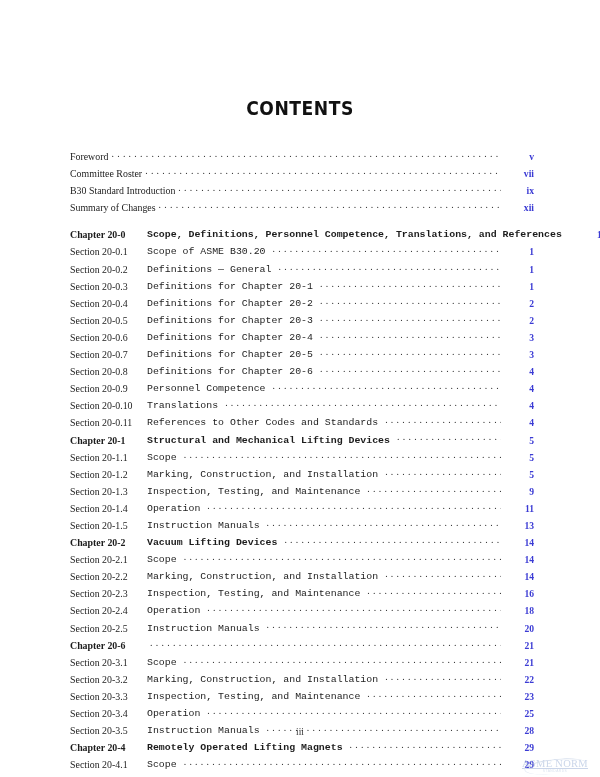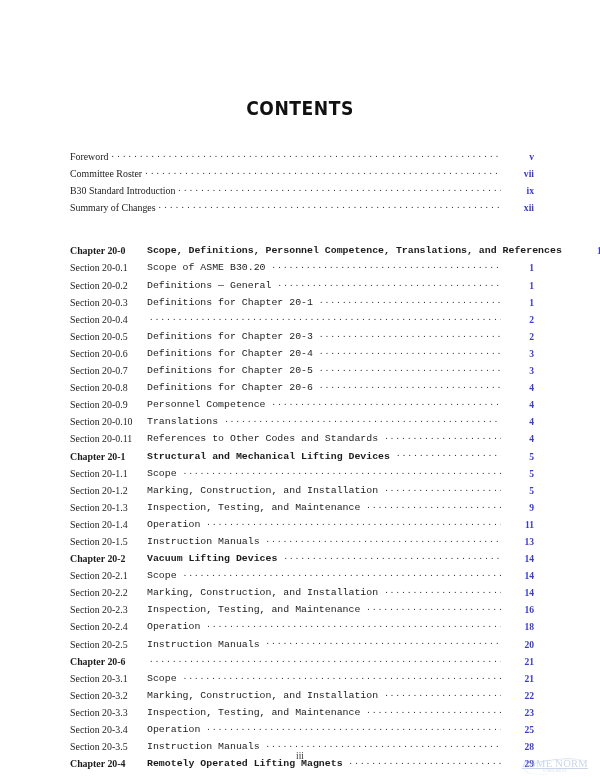--- a/index.html
+++ b/index.html
@@ -56,21 +56,21 @@
     height: 17.1px;
     color: #1c1c1c;
     white-space: nowrap;
   }
 
   .toc-row.chapter {
     font-weight: bold;
   }
 
   .toc-row.gap-before {
-    margin-top: 26px;
+    margin-top: 10px;
   }
 
   .col-label {
     width: 77px;
     flex: 0 0 77px;
     overflow: hidden;
   }
 
   .col-title {
     flex: 0 0 auto;
@@ -113,21 +113,20 @@
 
   
   .folio {
     position: absolute;
     top: 727px;
     left: 0;
     width: 600px;
     text-align: center;
     font-size: 9.4px;
     color: #333333;
-    margin-top: 24px;
   }
 
   .asme-mark {
     position: absolute;
     right: 6px;
     bottom: 3px;
     width: 78px;
     text-align: center;
     opacity: 0.55;
   }
@@ -211,20 +210,21 @@
           <span class="col-page">1</span>
         </div>
         <div class="toc-row section">
           <span class="col-label">Section 20-0.3</span>
           <span class="col-title">Definitions for Chapter 20-1</span>
           <span class="leader"></span>
           <span class="col-page">1</span>
         </div>
         <div class="toc-row section">
           <span class="col-label">Section 20-0.4</span>
+          <span class="col-title">Definitions for Chapter 20-2</span>
           <span class="leader"></span>
           <span class="col-page">2</span>
         </div>
         <div class="toc-row section">
           <span class="col-label">Section 20-0.5</span>
           <span class="col-title">Definitions for Chapter 20-3</span>
           <span class="leader"></span>
           <span class="col-page">2</span>
         </div>
         <div class="toc-row section">

